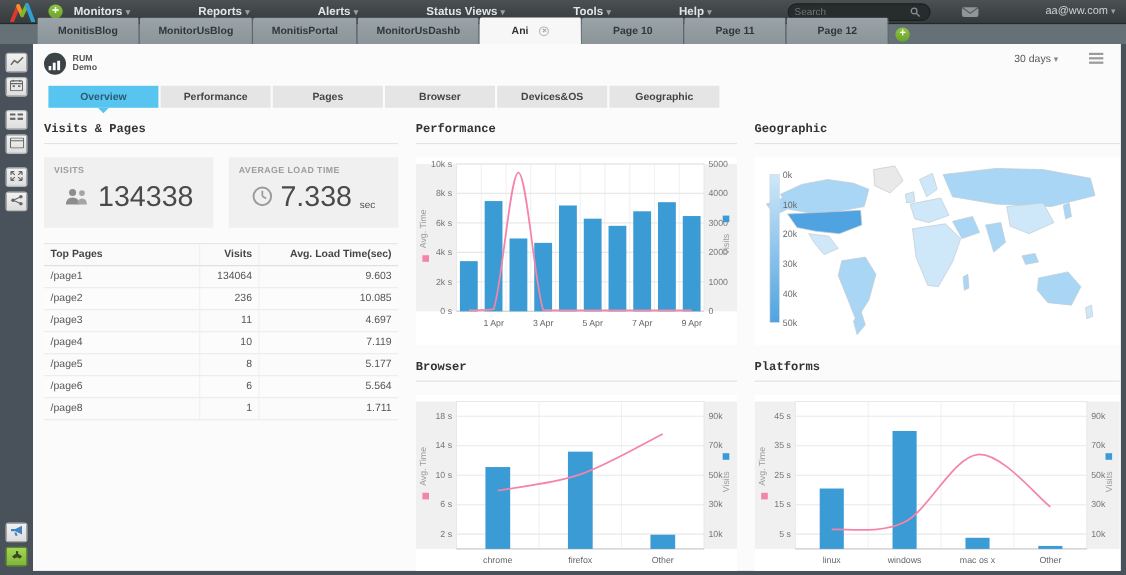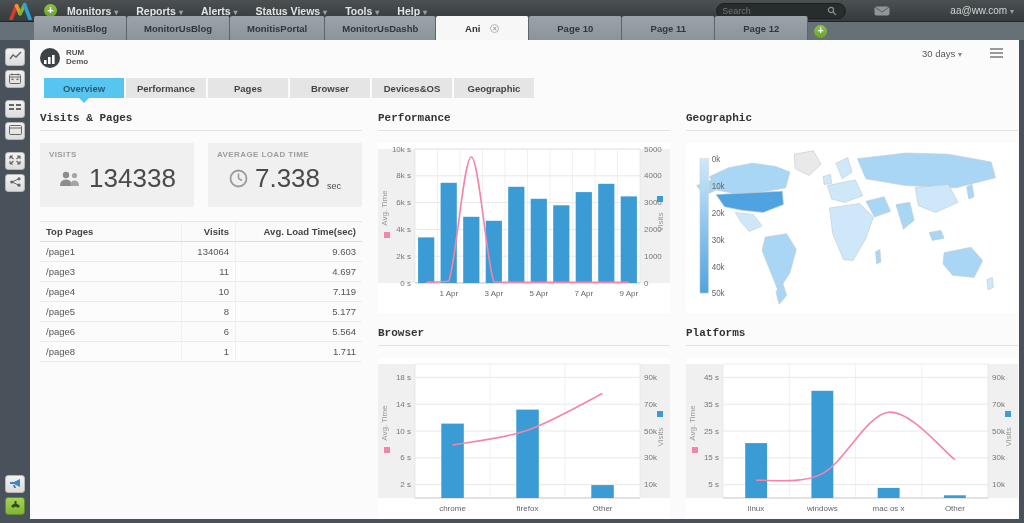--- a/index.html
+++ b/index.html
@@ -52,21 +52,21 @@
                 justify-content:center; padding-bottom:4px; margin-right:6px; }
   .mon-name { font-size:8px; font-weight:bold; color:#555; line-height:1.15; }
   .mh-spacer { flex:1; }
   .period { color:#555; font-size:9.5px; margin-right:28px; cursor:pointer; }
   .period .caret { color:#888; font-size:8px; }
   .hamburger { display:flex; flex-direction:column; gap:2px; cursor:pointer; margin-right:6px; }
   .hamburger div { width:13px; height:2px; background:#9a9a9a; }
 
   
   .view-tabs { display:flex; gap:2px; margin:10px 0 0 4px; }
-  .vtab { width:80px; height:20px; background:#e5e5e5; color:#444; font-weight:bold; font-size:9.5px;
+  .vtab { width:100px; height:20px; background:#e5e5e5; color:#444; font-weight:bold; font-size:9.5px;
           display:flex; align-items:center; justify-content:center; cursor:pointer; position:relative; }
   .vtab.active { background:#58c5f0; color:#2a5b6e; }
   .vtab.active::after { content:""; position:absolute; left:50%; bottom:-5px; margin-left:-5px;
                         border-left:5px solid transparent; border-right:5px solid transparent; border-top:5px solid #58c5f0; }
 
   
   .content { display:flex; gap:16px; margin-top:14px; }
   .col1 { width:322px; flex:0 0 auto; }
   .col2 { width:292px; flex:0 0 auto; }
   .col3 { width:332px; flex:0 0 auto; }
@@ -98,21 +98,21 @@
 <div class="screen">
 
   <div class="topbar">
     <svg class="logo" viewBox="0 0 28 20">
       <line x1="3" y1="19" x2="9" y2="4" stroke="#d93a2b" stroke-width="4" stroke-linecap="round"></line>
       <line x1="9" y1="4" x2="13" y2="13" stroke="#f0932f" stroke-width="4" stroke-linecap="round"></line>
       <line x1="13" y1="13" x2="18" y2="3" stroke="#79b829" stroke-width="4" stroke-linecap="round"></line>
       <line x1="18" y1="3" x2="24" y2="19" stroke="#2f9fd8" stroke-width="4" stroke-linecap="round"></line>
     </svg>
     <div class="add-circle">+</div>
-    <div id="top-menus" style="display:flex;">
+    <div id="top-menus" style="display:flex;gap:44px;">
         <div class="menu-item"><span>Monitors</span> <span class="caret">▾</span></div>
         <div class="menu-item"><span>Reports</span> <span class="caret">▾</span></div>
         <div class="menu-item"><span>Alerts</span> <span class="caret">▾</span></div>
         <div class="menu-item"><span>Status Views</span> <span class="caret">▾</span></div>
         <div class="menu-item"><span>Tools</span> <span class="caret">▾</span></div>
         <div class="menu-item"><span>Help</span> <span class="caret">▾</span></div>
       </div>
     <div class="topbar-spacer"></div>
     <div class="searchbox">
       <input placeholder="Search" style="">
@@ -299,20 +299,25 @@
                   <th>Top Pages</th>
                   <th>Visits</th>
                   <th>Avg. Load Time(sec)</th>
                 </tr>
               </thead>
             <tbody id="pages-body">
                 <tr>
                   <td>/page1</td>
                   <td>134064</td>
                   <td>9.603</td>
+                </tr>
+                <tr>
+                  <td>/page2</td>
+                  <td>236</td>
+                  <td>10.085</td>
                 </tr>
                 <tr>
                   <td>/page3</td>
                   <td>11</td>
                   <td>4.697</td>
                 </tr>
                 <tr>
                   <td>/page4</td>
                   <td>10</td>
                   <td>7.119</td>

